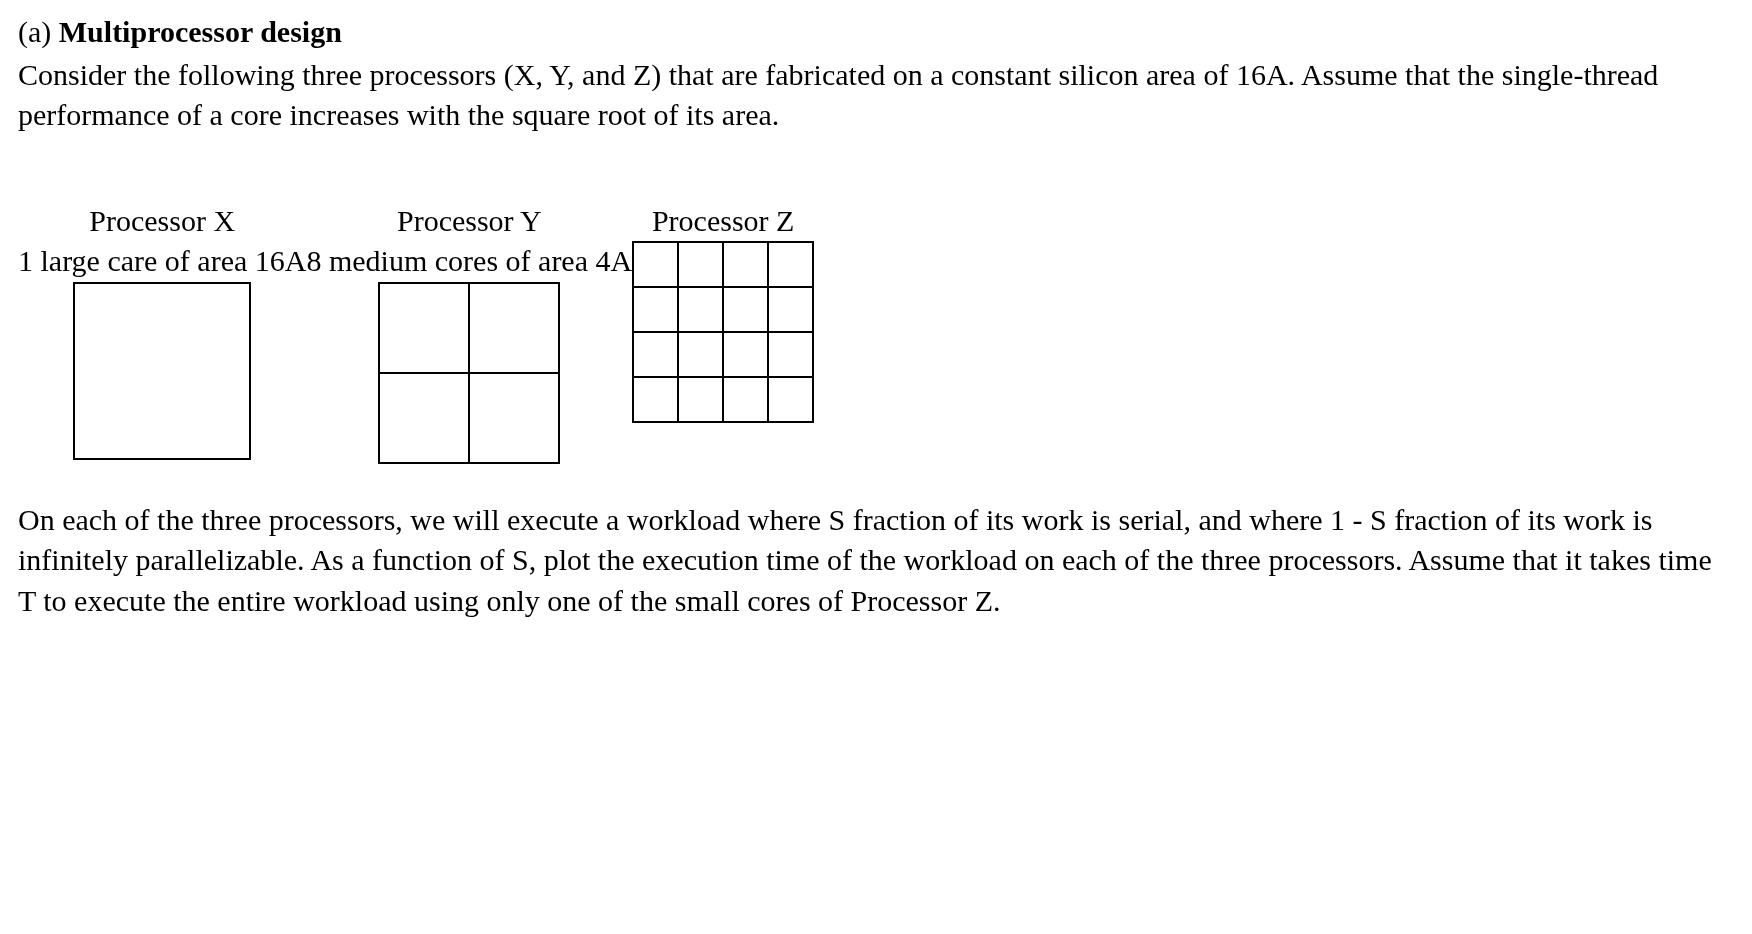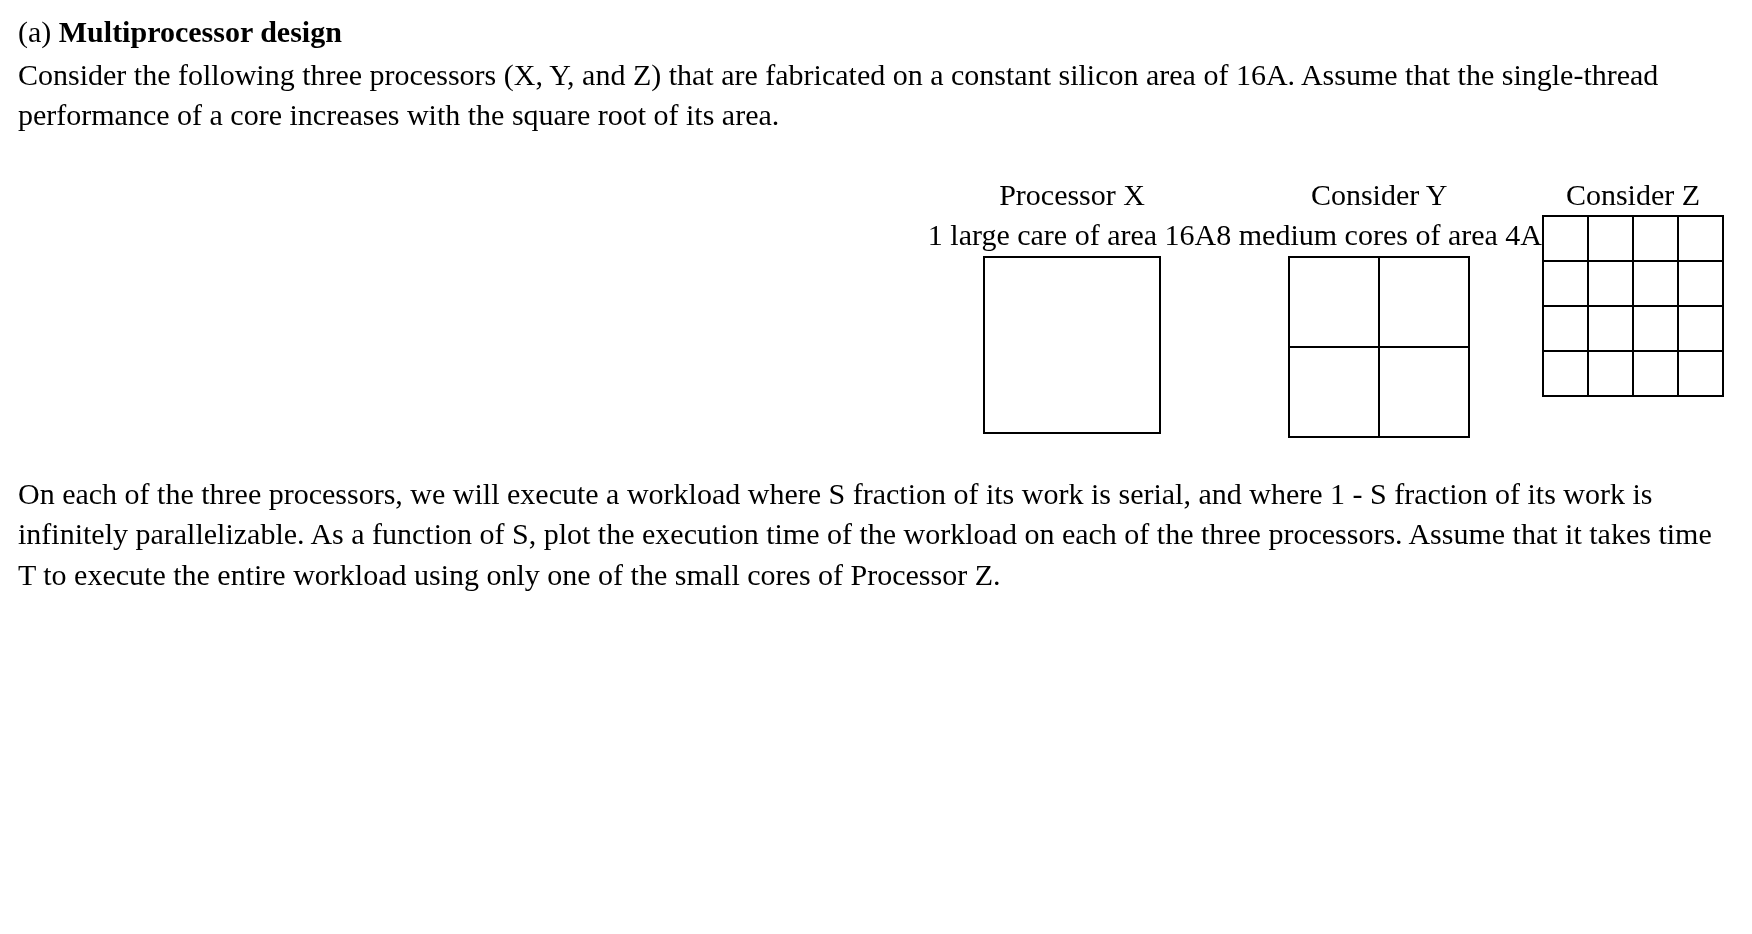--- a/index.html
+++ b/index.html
@@ -20,25 +20,25 @@
       margin-bottom: 2px;
     }
     .part-label {
       font-weight: normal;
     }
     .part-title {
       font-weight: bold;
       margin-top: 40px;
     }
     .intro-text {
-      margin-bottom: 39px;
+      margin-bottom: 65px;
     }
     .processors-row {
       display: flex;
-      justify-content: flex-end;
+      justify-content: flex-start;
       padding: 0 10px 0 0;
       margin-bottom: 36px;
     }
     .processor-col {
       display: flex;
       flex-direction: column;
       align-items: center;
       text-align: center;
     }
     .proc-name {
@@ -102,34 +102,34 @@
 
   <div class="processor-col col-x">
     <div class="proc-name">Processor X</div>
     <div class="proc-desc">1 large care of area 16A</div>
     <div class="diagram-box">
       <div class="big-square"></div>
     </div>
   </div>
 
   <div class="processor-col col-y">
-    <div class="proc-name">Consider Y</div>
+    <div class="proc-name">Processor Y</div>
     <div class="proc-desc">8 medium cores of area 4A</div>
     <div class="diagram-box">
       <div class="grid-2">
         <div class="cell"></div>
         <div class="cell"></div>
         <div class="cell"></div>
         <div class="cell"></div>
       </div>
     </div>
   </div>
 
   <div class="processor-col col-z">
-    <div class="proc-name">Consider Z</div>
+    <div class="proc-name">Processor Z</div>
     <div class="diagram-box">
       <div class="grid-4">
         <div class="cell"></div>
         <div class="cell"></div>
         <div class="cell"></div>
         <div class="cell"></div>
         <div class="cell"></div>
         <div class="cell"></div>
         <div class="cell"></div>
         <div class="cell"></div>

